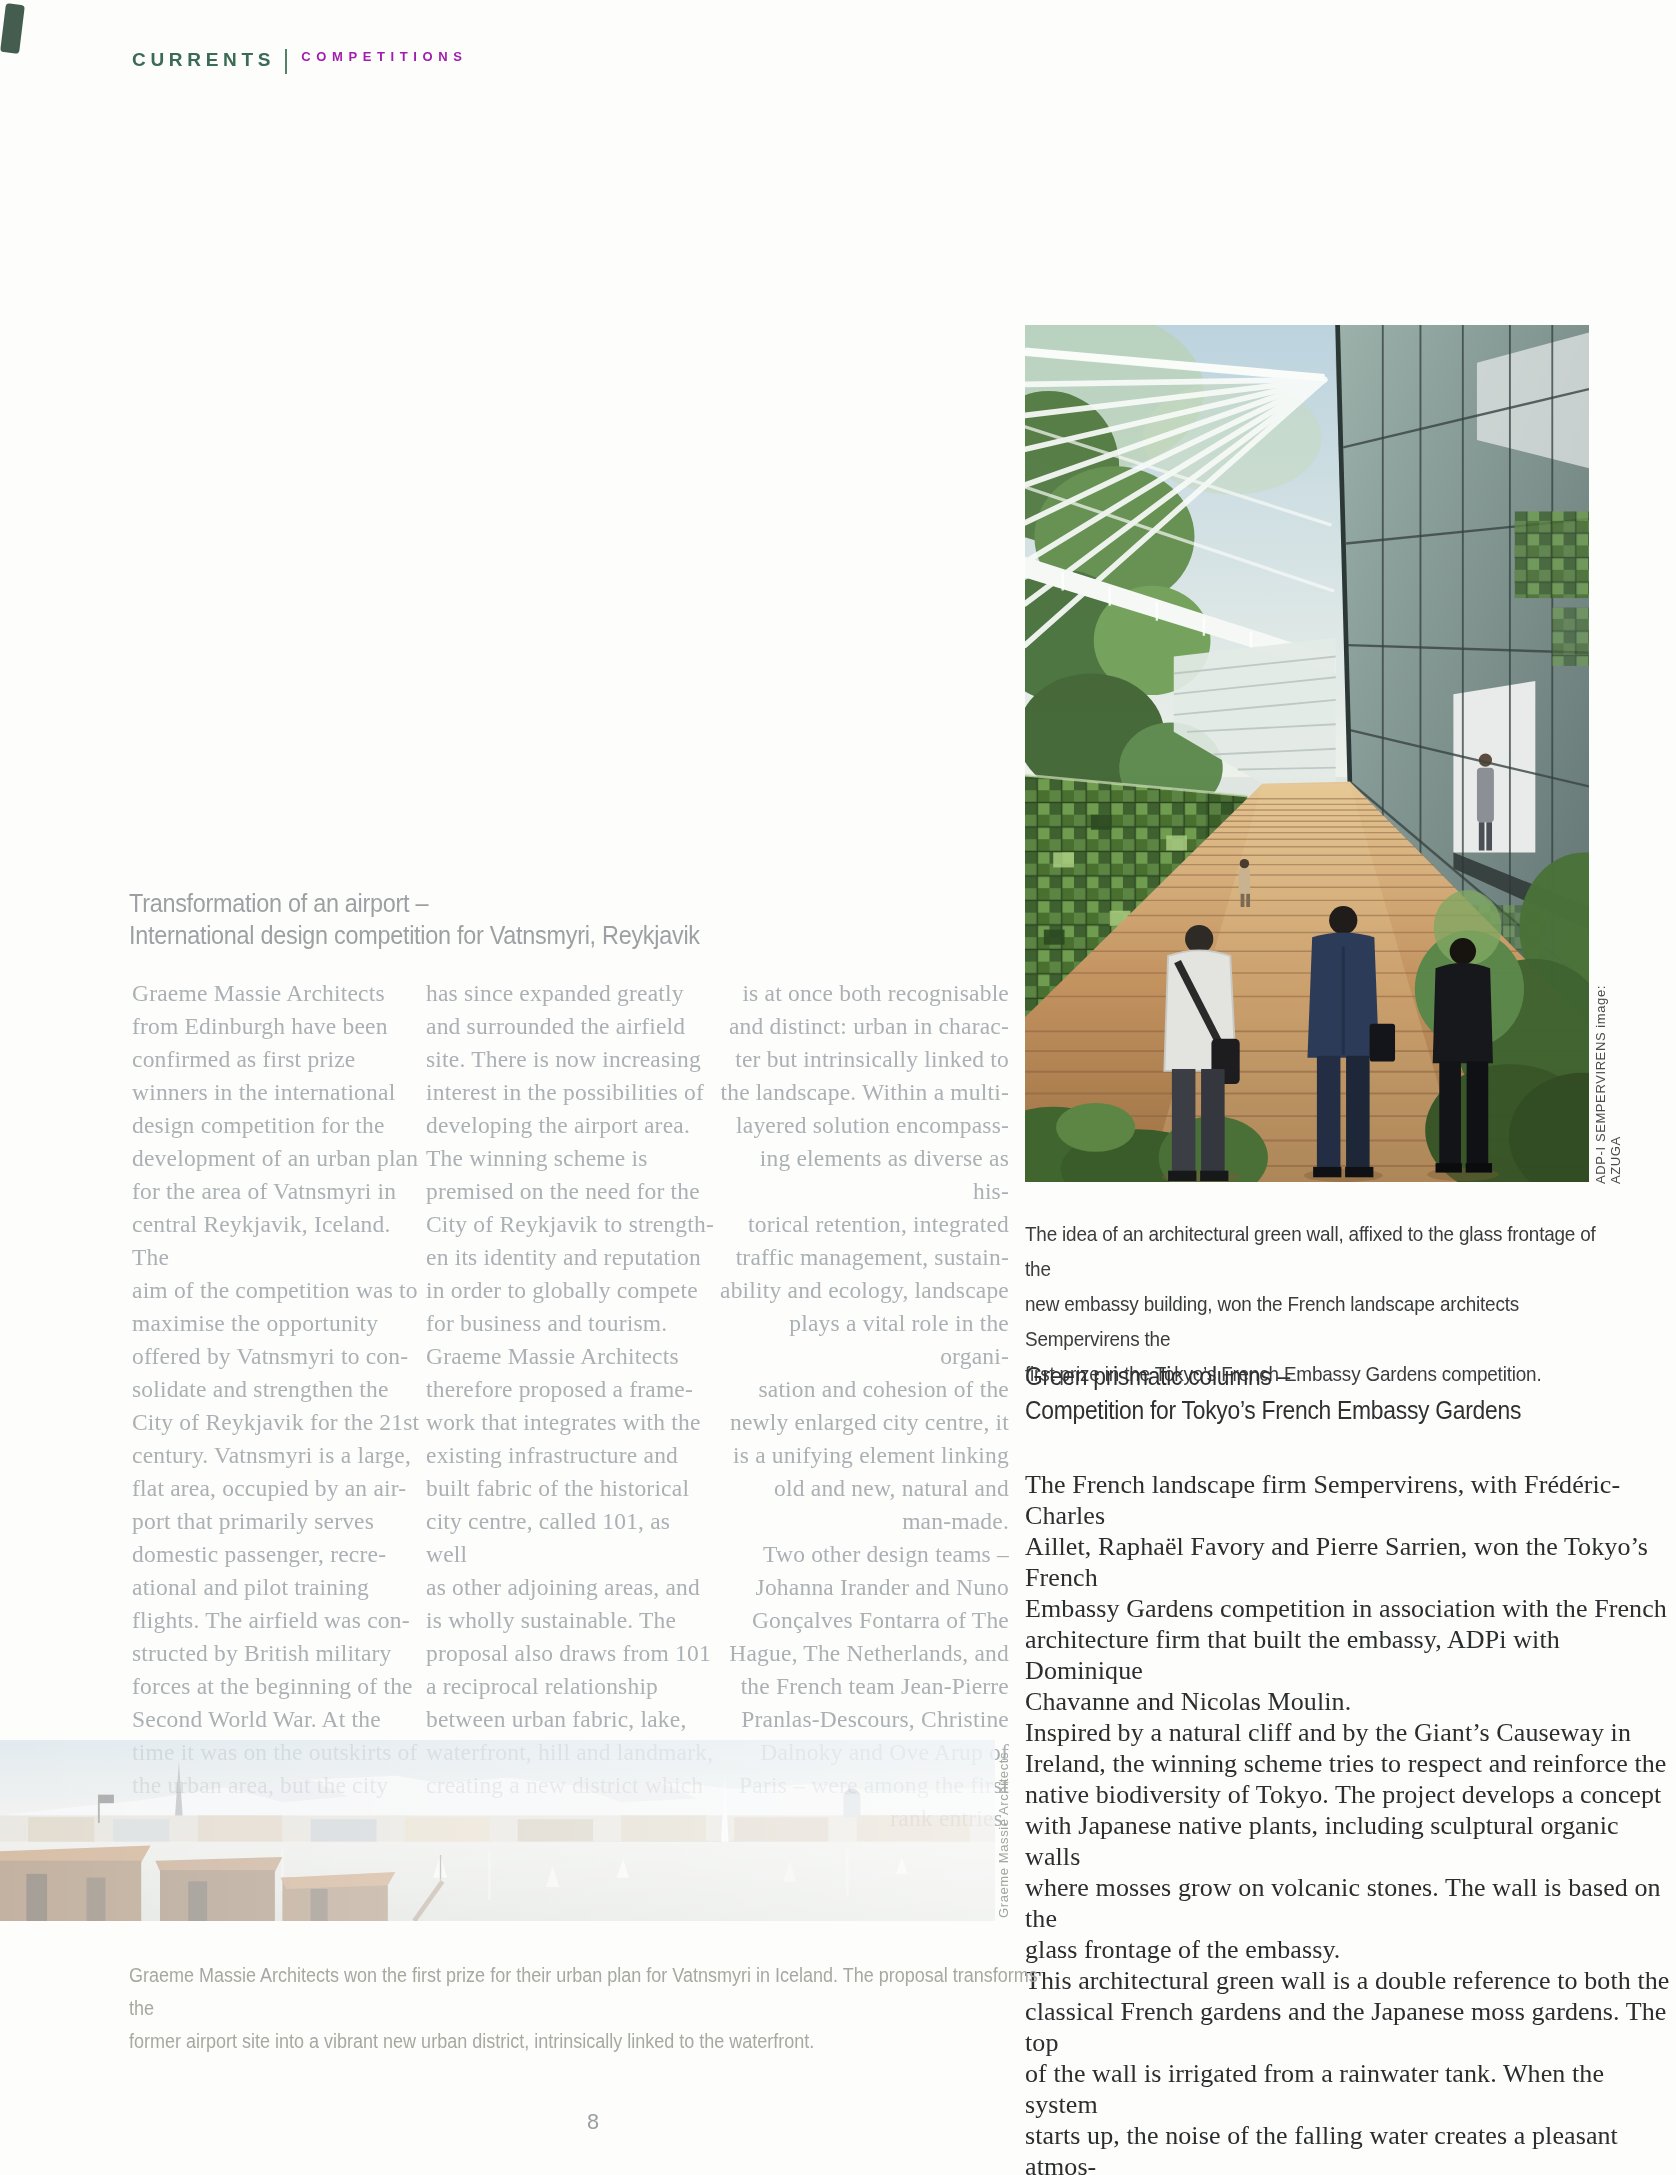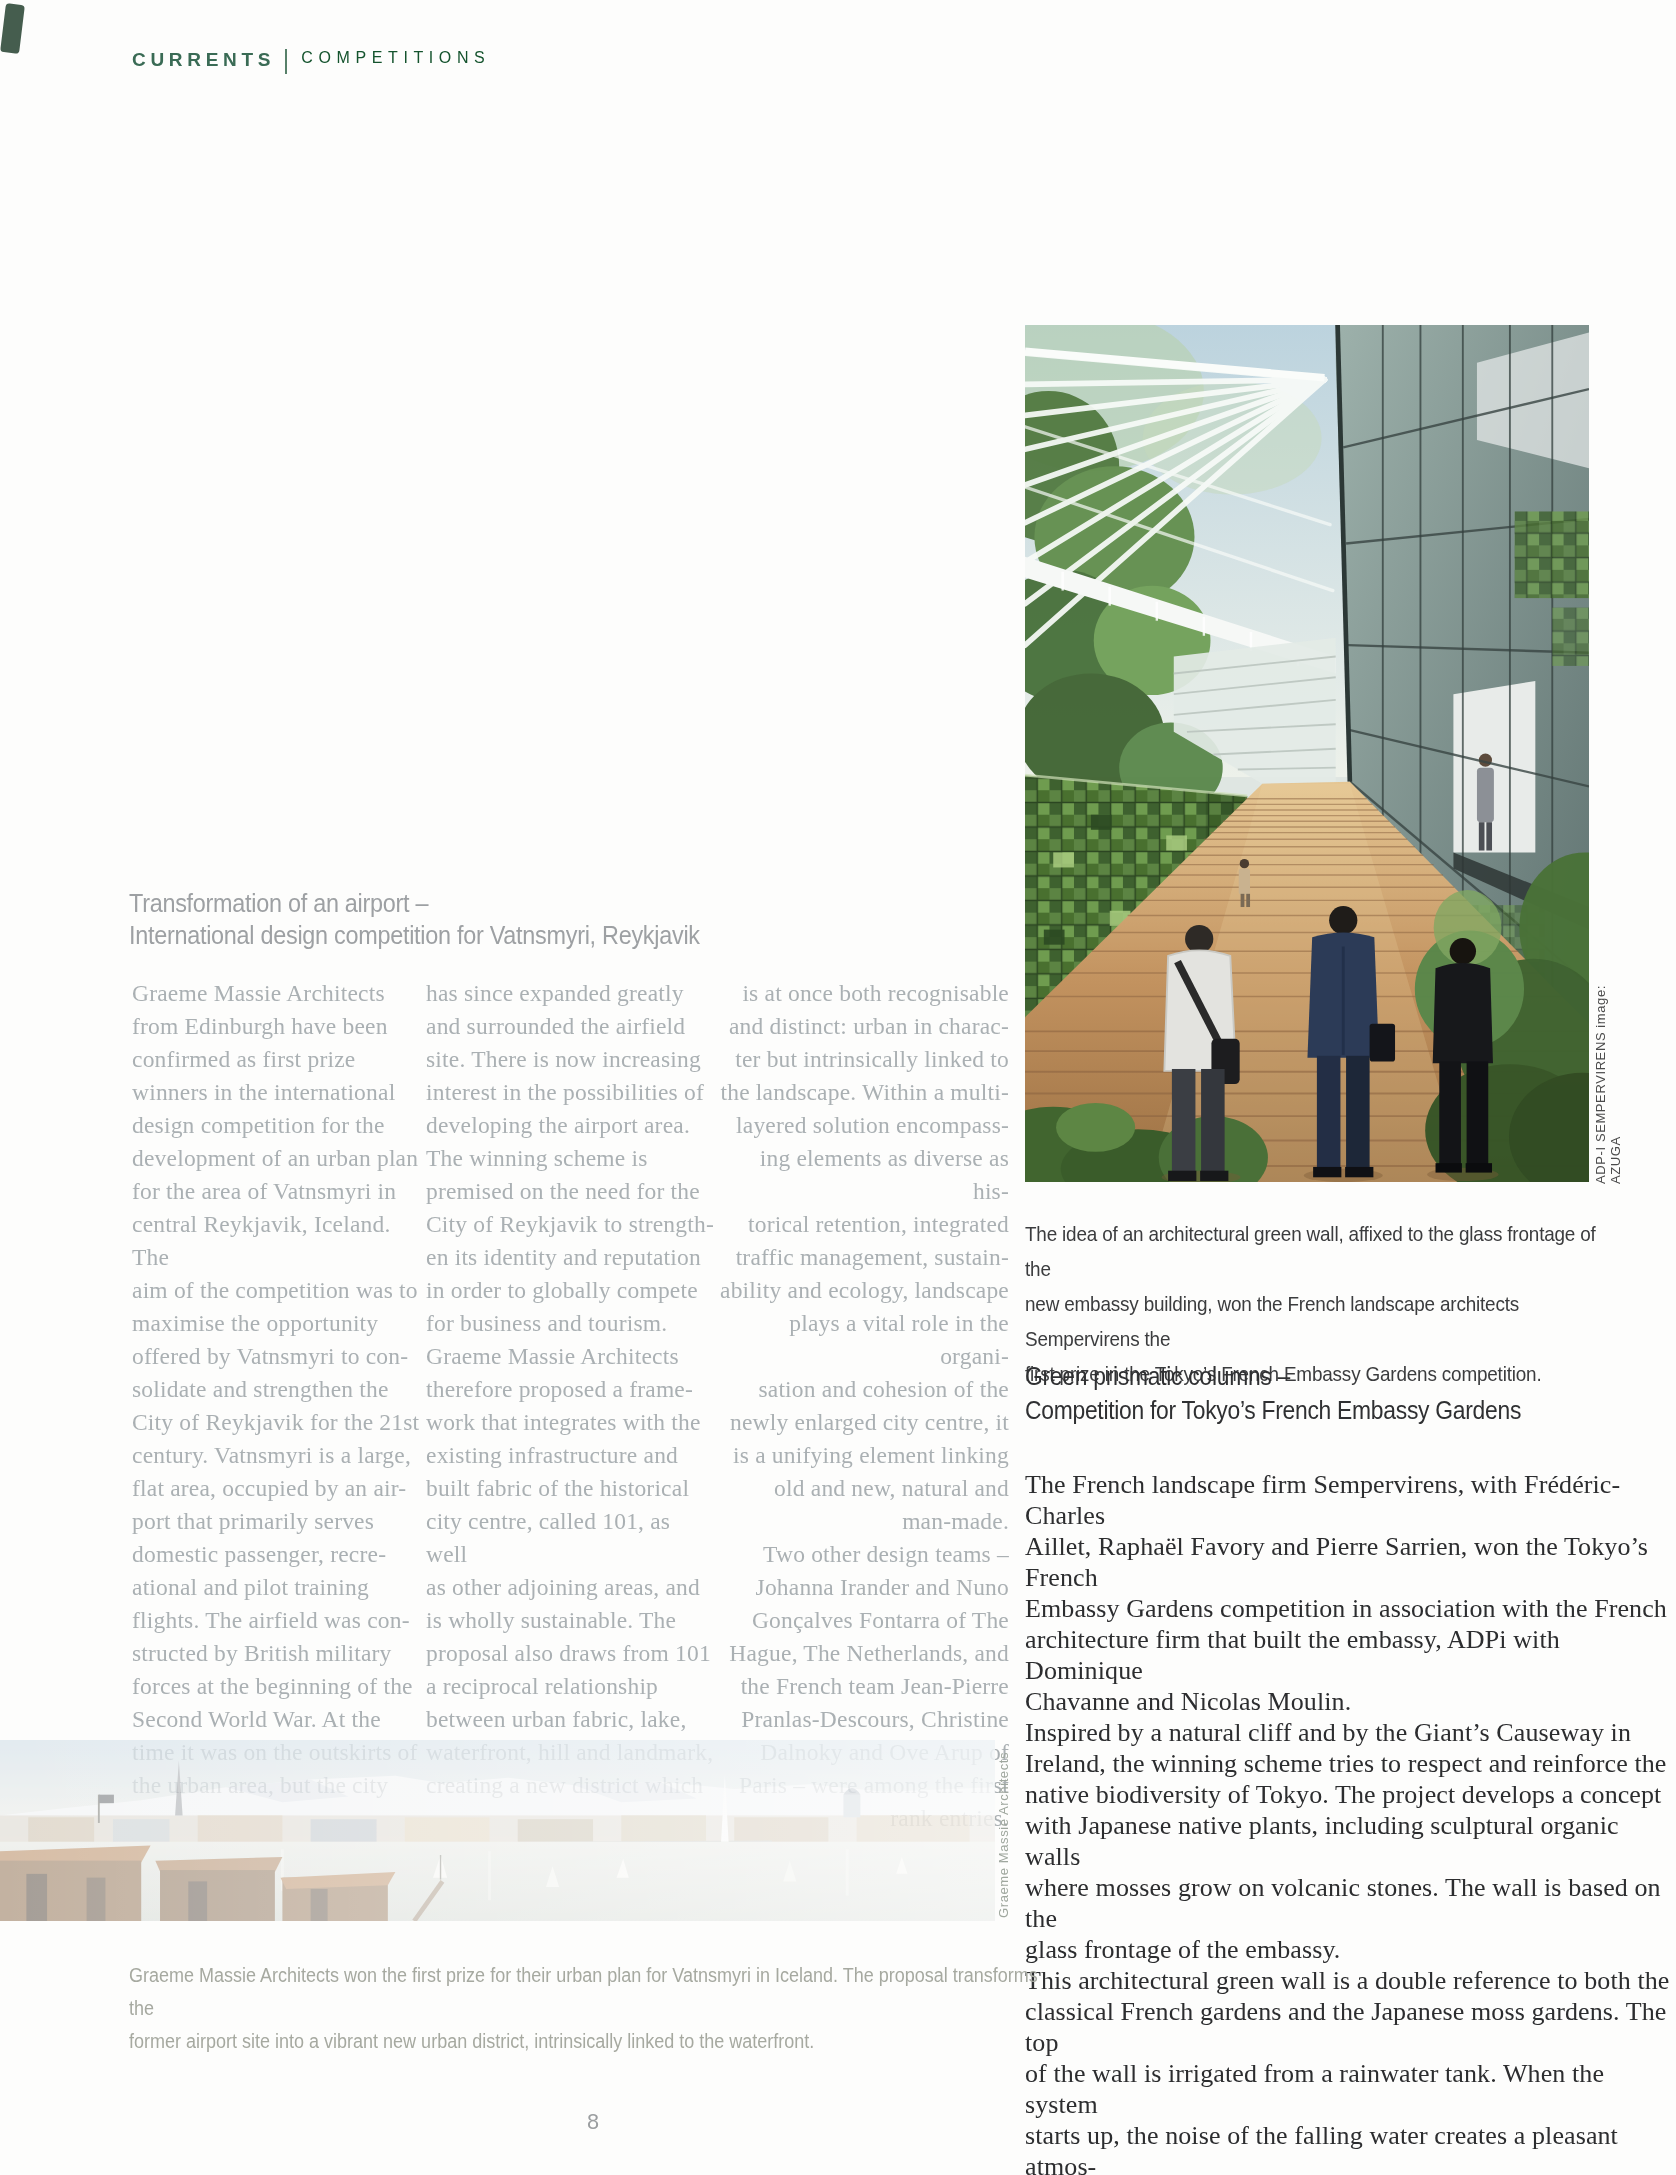--- a/index.html
+++ b/index.html
@@ -5,21 +5,21 @@
   html,body{margin:0;padding:0;background:#e8e8e8;}
   .page{position:relative;width:1676px;height:2175px;background:#fdfdfc;overflow:hidden;
         font-family:"Liberation Sans",sans-serif;}
   .abs{position:absolute;}
   .pre{white-space:pre-line;}
   .condensed{transform:scaleX(.9);transform-origin:left top;}
   
   .kicker{left:132px;top:49px;display:flex;align-items:flex-start;}
   .kicker-main{font-size:19px;font-weight:bold;letter-spacing:4.7px;color:#3a6b55;}
   .kicker-divider{width:2.8px;height:25.4px;background:#578069;margin:0 14px 0 9.4px;}
-  .kicker-sub{font-size:16px;font-weight:400;letter-spacing:5.6px;color:#14532d;}
+  .kicker-sub{font-size:13px;font-weight:700;letter-spacing:5.6px;color:#a21caf;}
   .corner-mark{left:2.8px;top:3.8px;width:19px;height:49px;background:#24412f;
                transform:rotate(7deg);border-radius:3.8px;opacity:.85;}
   
   .a1-title{left:129px;top:887px;width:923px;font-size:26px;line-height:32px;
             color:#9da0a3;font-weight:400;letter-spacing:-0.3px;}
   .bodycol{top:977px;width:290px;font-family:"Liberation Serif",serif;font-size:23.5px;
            line-height:33px;color:#aab0b3;letter-spacing:0.2px;}
   .col1{left:132px;} .col2{left:426px;} .col3{left:719px;text-align:right;}
   
   .photo{left:1025px;top:325px;width:564px;height:857px;background:#dfe6e2;}

